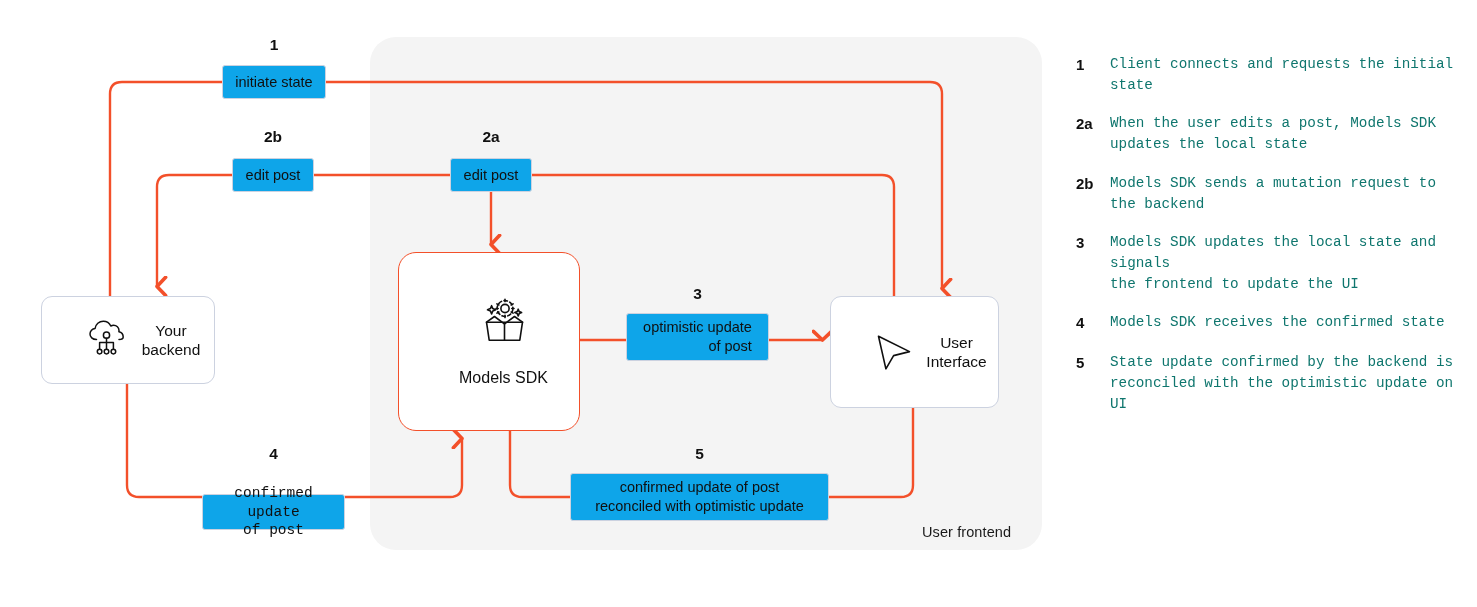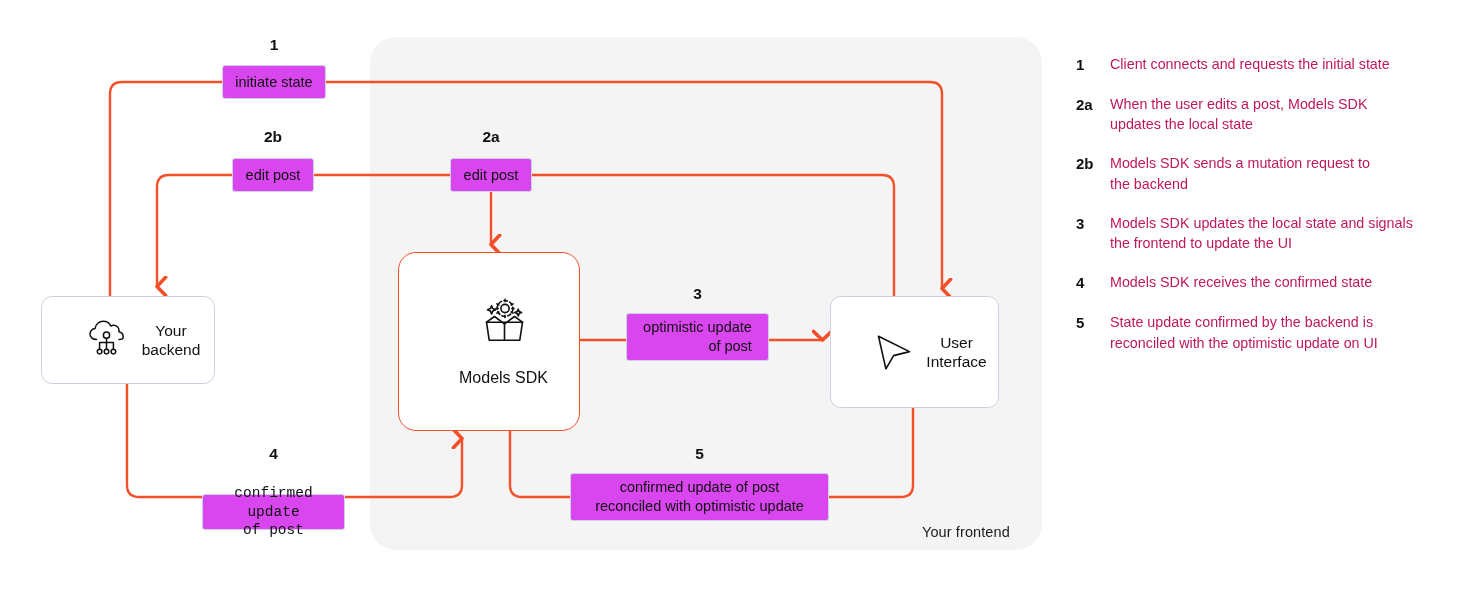--- a/index.html
+++ b/index.html
@@ -32,21 +32,21 @@
   }
   .node .nicon{display:flex;align-items:center;justify-content:center;}
 
   #node-backend{left:41px;top:296px;width:174px;height:88px;}
   #node-sdk{left:398px;top:252px;width:182px;height:179px;flex-direction:column;gap:14px;}
   #node-sdk .nlabel{font-size:16px;}
   #node-ui{left:830px;top:296px;width:169px;height:112px;}
 
   
   .chip{
-    position:absolute;background:#d946ef;border:1px solid #ccd2e0;border-radius:3px;
+    position:absolute;background:#0ea5e9;border:1px solid #ccd2e0;border-radius:3px;
     display:flex;align-items:center;justify-content:center;box-sizing:border-box;
     font-size:14.5px;line-height:1.3;color:#101010;text-align:center;white-space:pre-line;
     padding:16px 10px;
   }
   .step-num{
     position:absolute;font-size:15.5px;font-weight:700;color:#101010;text-align:center;
   }
 
   #chip-1{left:222px;top:65px;width:104px;height:34px;}
   #num-1{left:222px;top:36px;width:104px;}
@@ -61,30 +61,30 @@
   #chip-5{left:570px;top:473px;width:259px;height:48px;}
   #num-5{left:570px;top:445px;width:259px;}
 
   
   .legend{position:absolute;left:1076px;top:54px;width:390px;}
   .legend-row{display:flex;align-items:flex-start;margin-bottom:18px;}
   .legend-num{
     flex:0 0 34px;font-size:15px;font-weight:700;color:#101010;line-height:1.45;
   }
   .legend-txt{
-    font-size:14.3px;line-height:1.45;color:#be185d;font-weight:400;white-space:pre-line;
+    font-size:14.3px;line-height:1.45;color:#0f766e;font-weight:400;white-space:pre-line;font-family:Liberation Mono, monospace;
   }
 </style>
 </head>
 <body>
 
 <div id="root">
 
   <div class="frontend-panel"></div>
-  <div class="frontend-label">Your frontend</div>
+  <div class="frontend-label">User frontend</div>
 
   <svg id="wires" viewBox="0 0 1477 607">
     <defs>
       <marker id="ah" markerWidth="9" markerHeight="9" refX="4.2" refY="4.5" orient="auto" markerUnits="strokeWidth">
         <path d="M0.6,0.9 L4.4,4.5 L8.2,0.9" fill="none" stroke="#f3502a" stroke-width="1.5" stroke-linecap="round" stroke-linejoin="round"></path>
       </marker>
     </defs>
     <g fill="none" stroke="#f3502a" stroke-width="2.4" stroke-linecap="butt">
 
       <path d="M326,82 L930,82 Q942,82 942,94 L942,288" marker-end="url(#ah)"></path>

